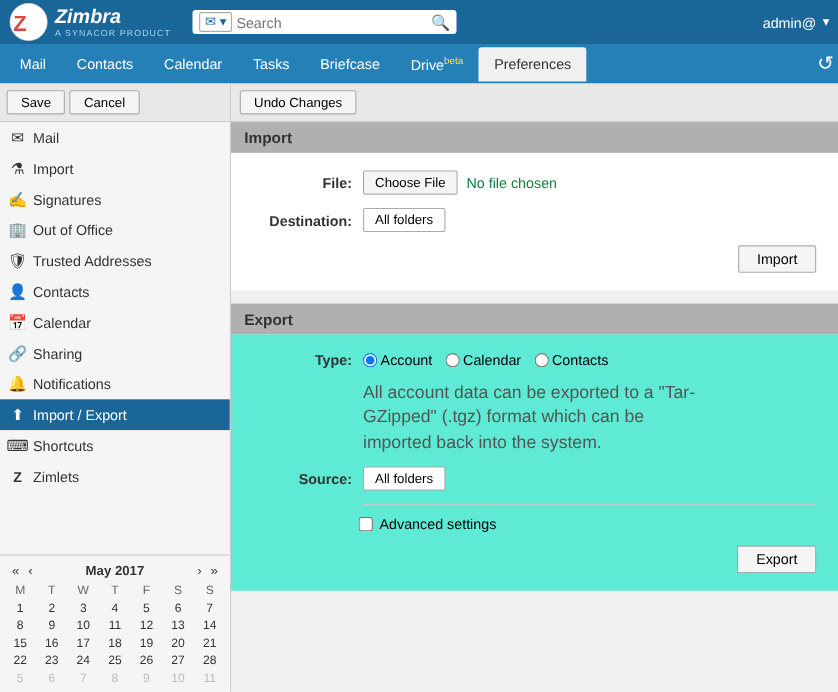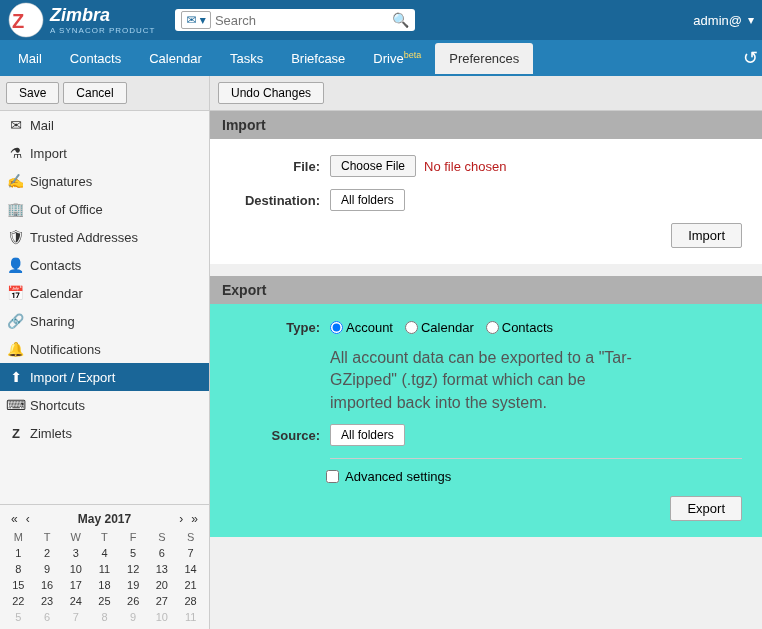--- a/index.html
+++ b/index.html
@@ -46,21 +46,21 @@
 
     
     .section-header { background: #b0b0b0; padding: 6px 12px; font-size: 14px; font-weight: bold; color: #333; margin-bottom: 0; }
 
     
     .section-body { background: white; padding: 16px 20px; margin-bottom: 12px; }
     .form-row { display: flex; align-items: center; margin-bottom: 12px; }
     .form-label { width: 100px; text-align: right; padding-right: 10px; font-weight: bold; font-size: 13px; color: #333; }
     .form-control { display: flex; align-items: center; gap: 8px; }
     .btn-choose { background: #f5f5f5; border: 1px solid #aaa; padding: 3px 10px; cursor: pointer; border-radius: 2px; font-size: 12px; }
-    .no-file-text { color: #b91c1c; font-size: 13px; }
+    .no-file-text { color: #15803d; font-size: 13px; }
     .btn-all-folders { background: white; border: 1px solid #aaa; padding: 3px 10px; cursor: pointer; border-radius: 2px; font-size: 12px; }
     .import-btn-row { display: flex; justify-content: flex-end; margin-top: 8px; }
     .btn-import { background: #f5f5f5; border: 1px solid #aaa; padding: 4px 16px; cursor: pointer; border-radius: 2px; font-size: 13px; }
 
     
     .export-section-body { background: #5eead4; padding: 16px 20px; }
     .radio-group { display: flex; align-items: center; gap: 12px; font-size: 13px; }
     .radio-group label { display: flex; align-items: center; gap: 3px; cursor: pointer; }
     .export-desc { color: #555; font-size: 16px; margin-top: 6px; margin-left: 100px; max-width: 320px; line-height: 1.4; }
     .export-btn-row { display: flex; justify-content: flex-end; margin-top: 12px; }

